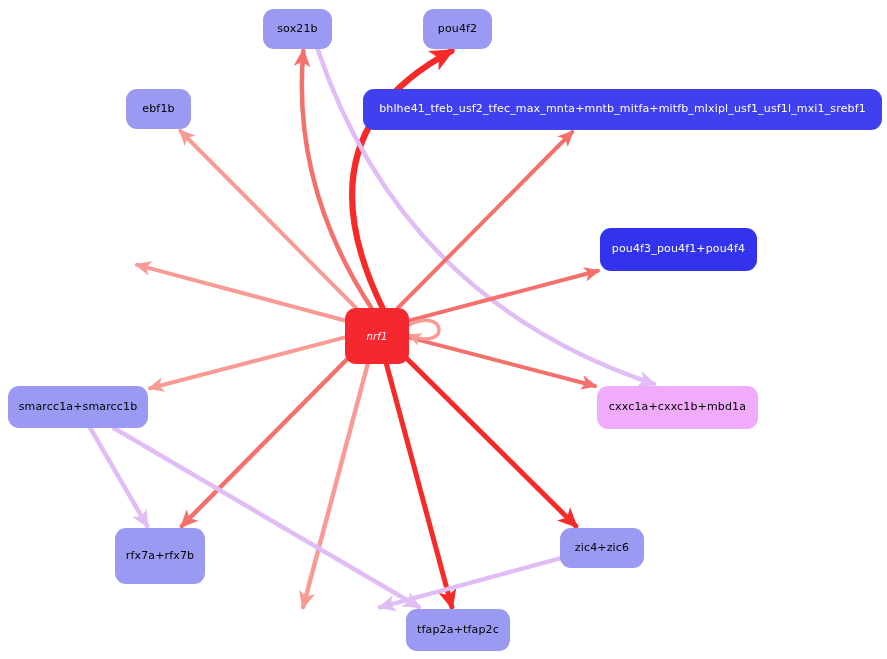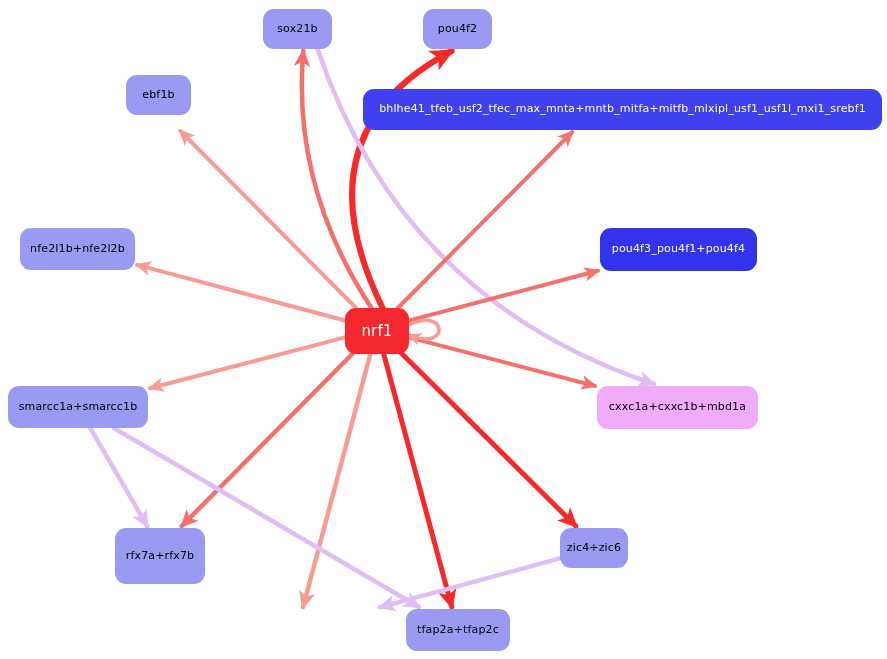--- a/index.html
+++ b/index.html
@@ -121,44 +121,41 @@
         <path fill="none" stroke="#e0bdf5" stroke-width="4.5" stroke-linecap="round" marker-end="url(#ah2)" d="M 560 558.3521594684386 L 380 607.3887043189369"></path>
       </g>
     </svg>
   <div id="node-layer">
       <div class="node" style="left: 263px; top: 9px; width: 69px; height: 40px; background: rgb(154, 154, 242); color: rgb(0, 0, 0); font-size: 11px;">
         <span class="node-label">sox21b</span>
       </div>
       <div class="node" style="left: 423px; top: 9px; width: 69px; height: 40px; background: rgb(154, 154, 242); color: rgb(0, 0, 0); font-size: 11px;">
         <span class="node-label">pou4f2</span>
       </div>
-      <div class="node" style="left: 126px; top: 75px; width: 65px; height: 40px; background: rgb(154, 154, 242); color: rgb(0, 0, 0); font-size: 11px;">
+      <div class="node" style="left: 126px; top: 89px; width: 65px; height: 40px; background: rgb(154, 154, 242); color: rgb(0, 0, 0); font-size: 11px;">
         <span class="node-label">ebf1b</span>
       </div>
       <div class="node" style="left: 335px; top: 89px; width: 519px; height: 41px; background: rgb(64, 64, 239); color: rgb(255, 255, 255); font-size: 11px; margin-left: 28px;">
         <span class="node-label">bhlhe41_tfeb_usf2_tfec_max_mnta+mntb_mitfa+mitfb_mlxipl_usf1_usf1l_mxi1_srebf1</span>
       </div>
-      <div class="node" style="left: 20px; top: 228px; width: 115px; height: 42px; background: rgb(154, 154, 242); color: rgb(0, 0, 0); font-size: 11px;">
-        <span class="node-label">nfe2l1b+nfe2l2b</span>
-      </div>
       <div class="node" style="left: 600px; top: 228px; width: 157px; height: 43px; background: rgb(51, 51, 238); color: rgb(255, 255, 255); font-size: 11px;">
         <span class="node-label">pou4f3_pou4f1+pou4f4</span>
       </div>
-      <div class="node" style="left: 345px; top: 308px; width: 64px; height: 46px; background: rgb(245, 39, 47); color: rgb(255, 255, 255); font-size: 15px;">
+      <div class="node" style="left: 345px; top: 308px; width: 64px; height: 56px; background: rgb(245, 39, 47); color: rgb(255, 255, 255); font-size: 10px; font-style: italic;">
         <span class="node-label">nrf1</span>
       </div>
       <div class="node" style="left: 8px; top: 386px; width: 140px; height: 42px; background: rgb(154, 154, 242); color: rgb(0, 0, 0); font-size: 11px; text-align: right;">
         <span class="node-label">smarcc1a+smarcc1b</span>
       </div>
       <div class="node" style="left: 597px; top: 386px; width: 161px; height: 43px; background: #f0abfc; color: rgb(0, 0, 0); font-size: 11px;">
         <span class="node-label">cxxc1a+cxxc1b+mbd1a</span>
       </div>
       <div class="node" style="left: 115px; top: 528px; width: 90px; height: 56px; background: rgb(154, 154, 242); color: rgb(0, 0, 0); font-size: 11px;">
         <span class="node-label">rfx7a+rfx7b</span>
       </div>
-      <div class="node" style="left: 560px; top: 528px; width: 68px; height: 40px; background: rgb(154, 154, 242); color: rgb(0, 0, 0); font-size: 11px;">
+      <div class="node" style="left: 560px; top: 528px; width: 84px; height: 40px; background: rgb(154, 154, 242); color: rgb(0, 0, 0); font-size: 11px;">
         <span class="node-label">zic4+zic6</span>
       </div>
       <div class="node" style="left: 406px; top: 609px; width: 104px; height: 42px; background: rgb(154, 154, 242); color: rgb(0, 0, 0); font-size: 11px;">
         <span class="node-label">tfap2a+tfap2c</span>
       </div>
     </div>
 </div>
 
 </body></html>

